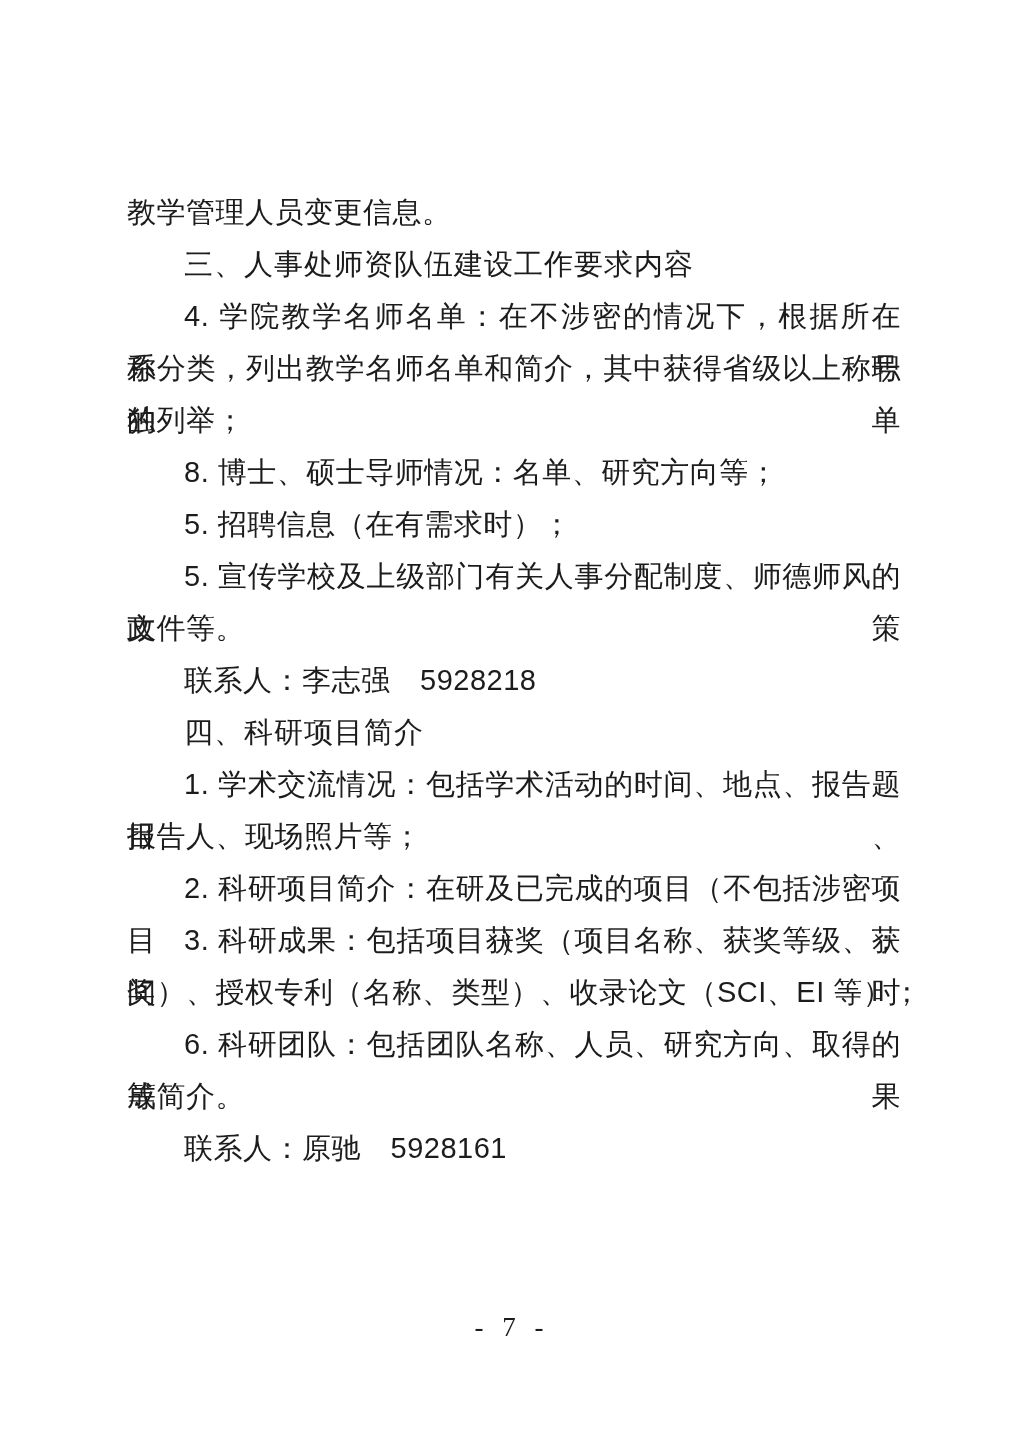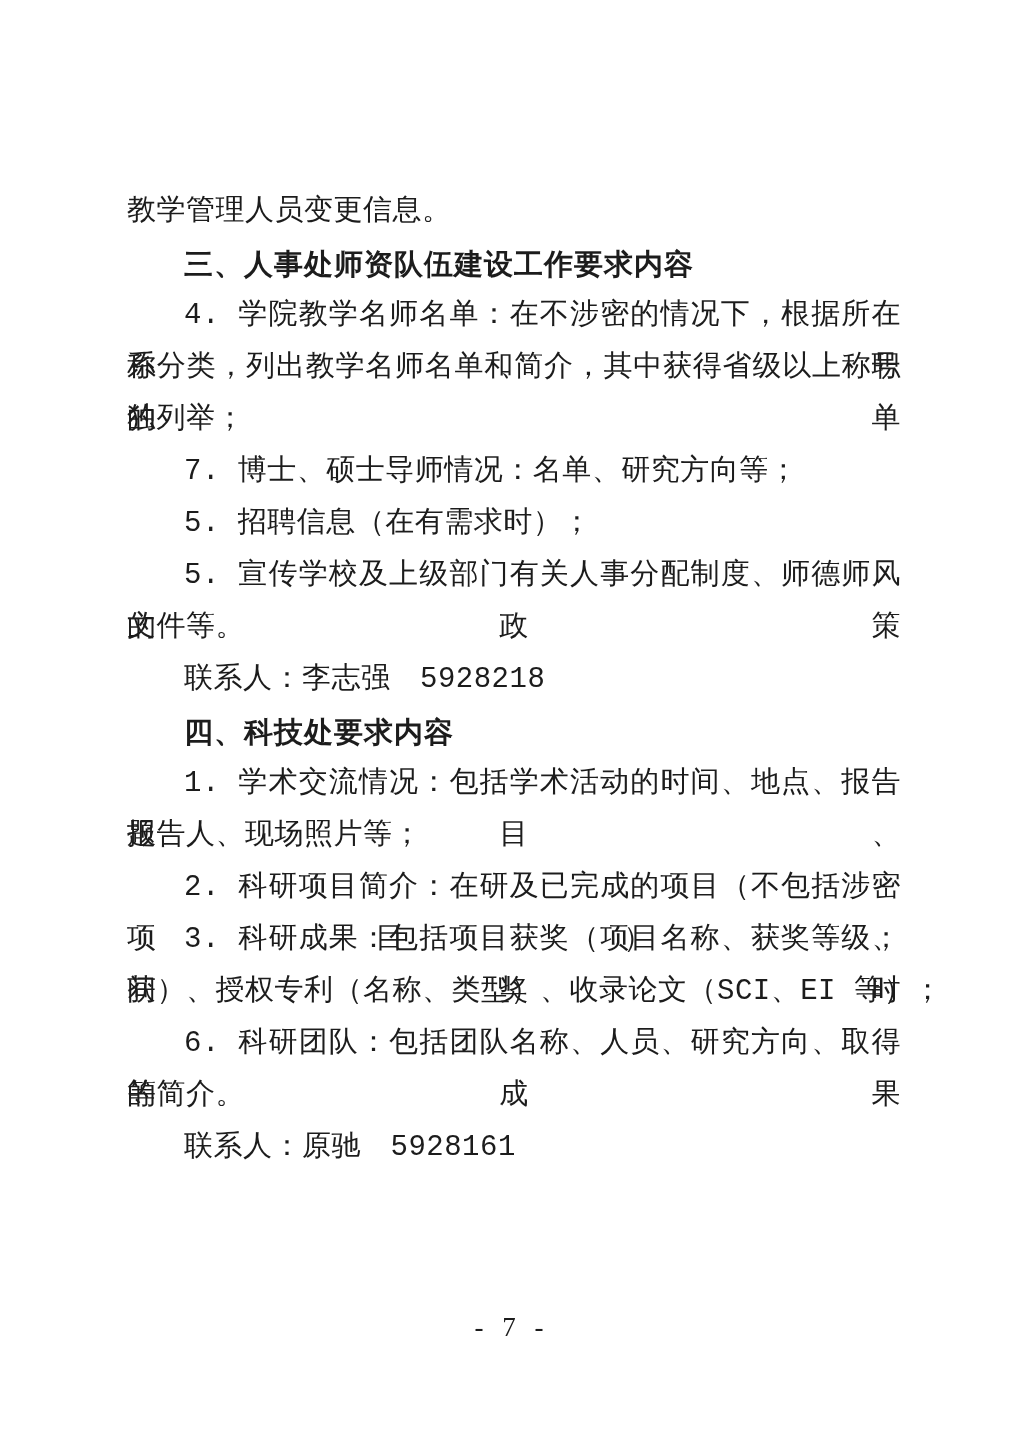--- a/index.html
+++ b/index.html
@@ -21,33 +21,33 @@
     top: 186px;
     width: 774px;
   }
   .line {
     height: 52px;
     line-height: 52px;
     font-size: 29px;
     letter-spacing: 0.5px;
     white-space: nowrap;
     color: var(--text-color, #1c1c1c);
-    font-family: Liberation Mono, monospace;
+    font-family: Liberation Sans, sans-serif;
   }
   .line.justify {
     white-space: normal;
     text-align: justify;
     text-align-last: justify;
   }
   .line.indent {
     text-indent: 57px;
   }
   .line.heading {
     font-family: "Liberation Sans", "DejaVu Sans", sans-serif;
-    font-weight: 700;
+    font-weight: 400;
     letter-spacing: 1px;
   }
   .page-footer {
     position: absolute;
     top: 1312px;
     left: 0;
     width: 100%;
     text-align: center;
     font-size: 27px;
     letter-spacing: 6px;
@@ -58,26 +58,26 @@
 </head>
 <body>
 
 <div class="doc-page">
   <div class="text-block">
     <div class="line">教学管理人员变更信息。</div>
     <div class="line indent heading">三、人事处师资队伍建设工作要求内容</div>
     <div class="line indent justify">4. 学院教学名师名单：在不涉密的情况下，根据所在系、职</div>
     <div class="line justify">称分类，列出教学名师名单和简介，其中获得省级以上称号的单</div>
     <div class="line">独列举；</div>
-    <div class="line indent">7. 博士、硕士导师情况：名单、研究方向等；</div>
+    <div class="line indent">8. 博士、硕士导师情况：名单、研究方向等；</div>
     <div class="line indent">5. 招聘信息（在有需求时）；</div>
     <div class="line indent justify">5. 宣传学校及上级部门有关人事分配制度、师德师风的政策</div>
     <div class="line">文件等。</div>
     <div class="line indent">联系人：李志强　5928218</div>
-    <div class="line indent heading">四、科技处要求内容</div>
+    <div class="line indent heading">四、科研项目简介</div>
     <div class="line indent justify">1. 学术交流情况：包括学术活动的时间、地点、报告题目、</div>
     <div class="line">报告人、现场照片等；</div>
     <div class="line indent justify">2. 科研项目简介：在研及已完成的项目（不包括涉密项目）；</div>
     <div class="line indent justify">3. 科研成果：包括项目获奖（项目名称、获奖等级、获奖时</div>
     <div class="line">间）、授权专利（名称、类型）、收录论文（SCI、EI 等）；</div>
     <div class="line indent justify">6. 科研团队：包括团队名称、人员、研究方向、取得的成果</div>
     <div class="line">等简介。</div>
     <div class="line indent">联系人：原驰　5928161</div>
   </div>
 

